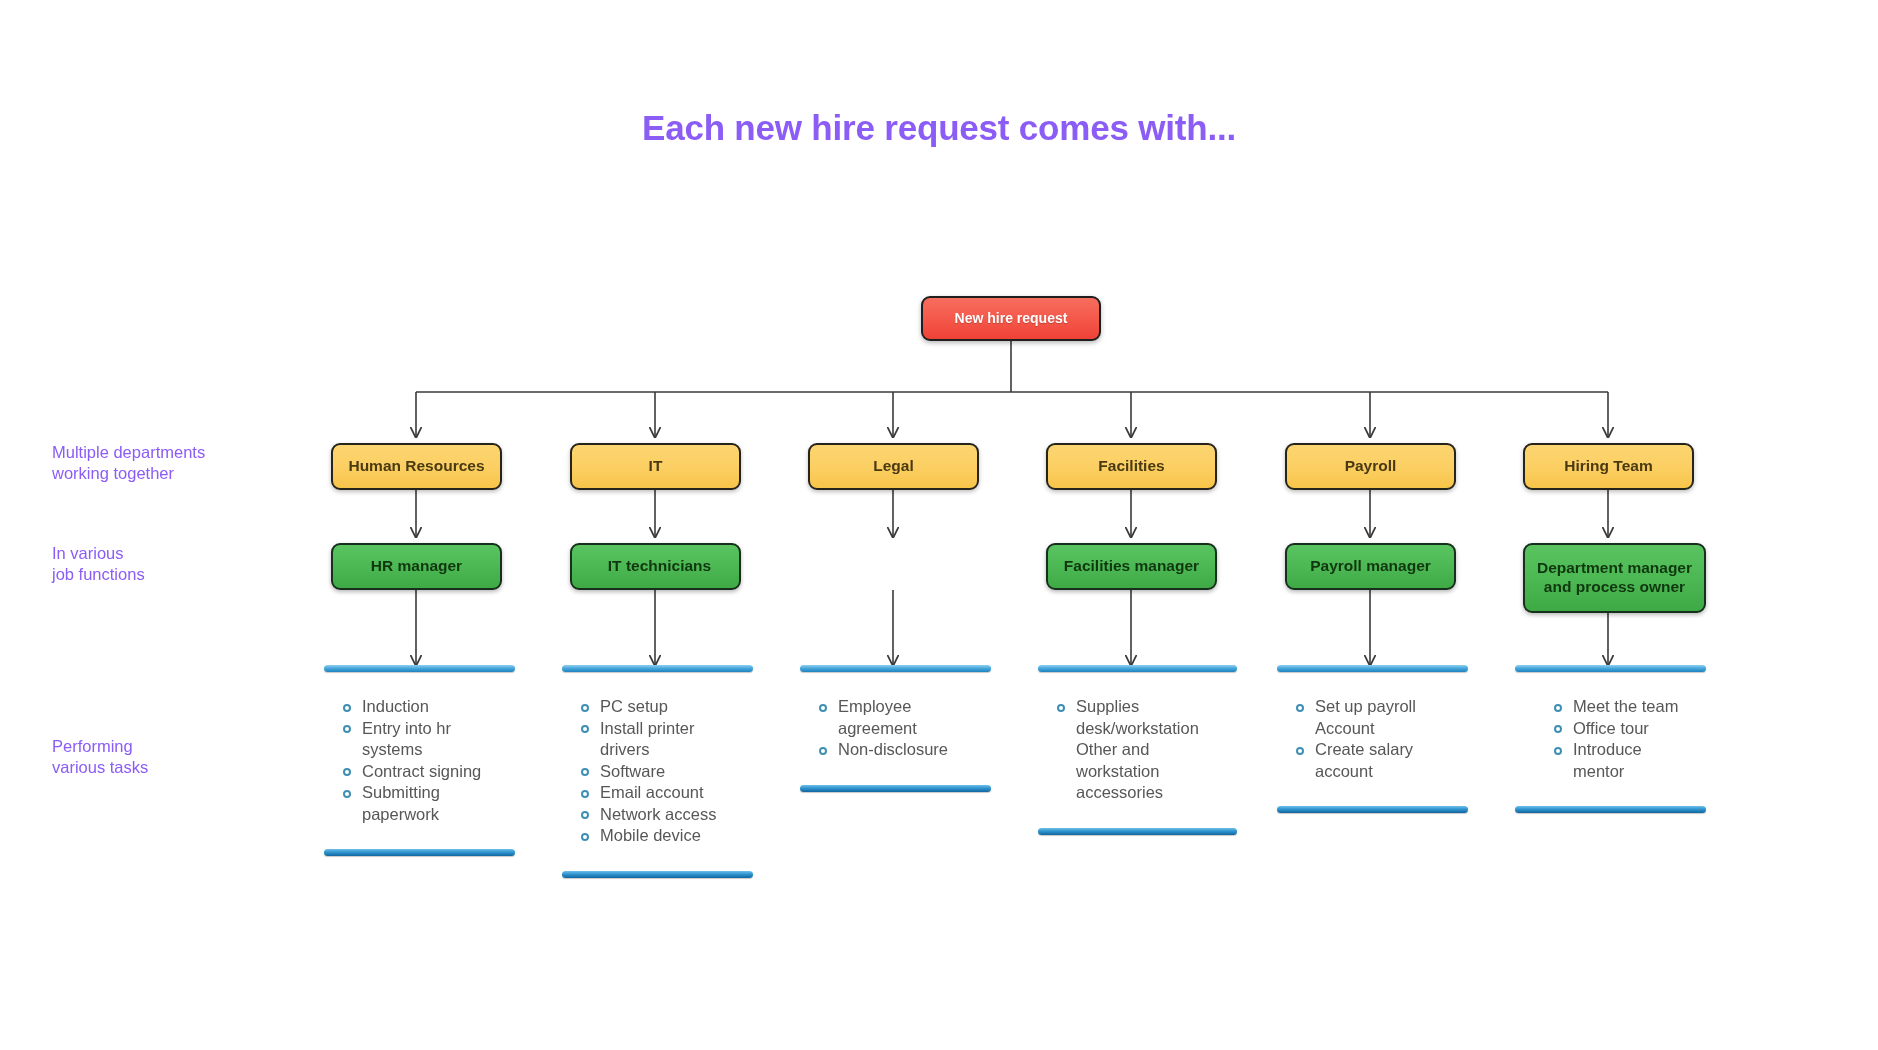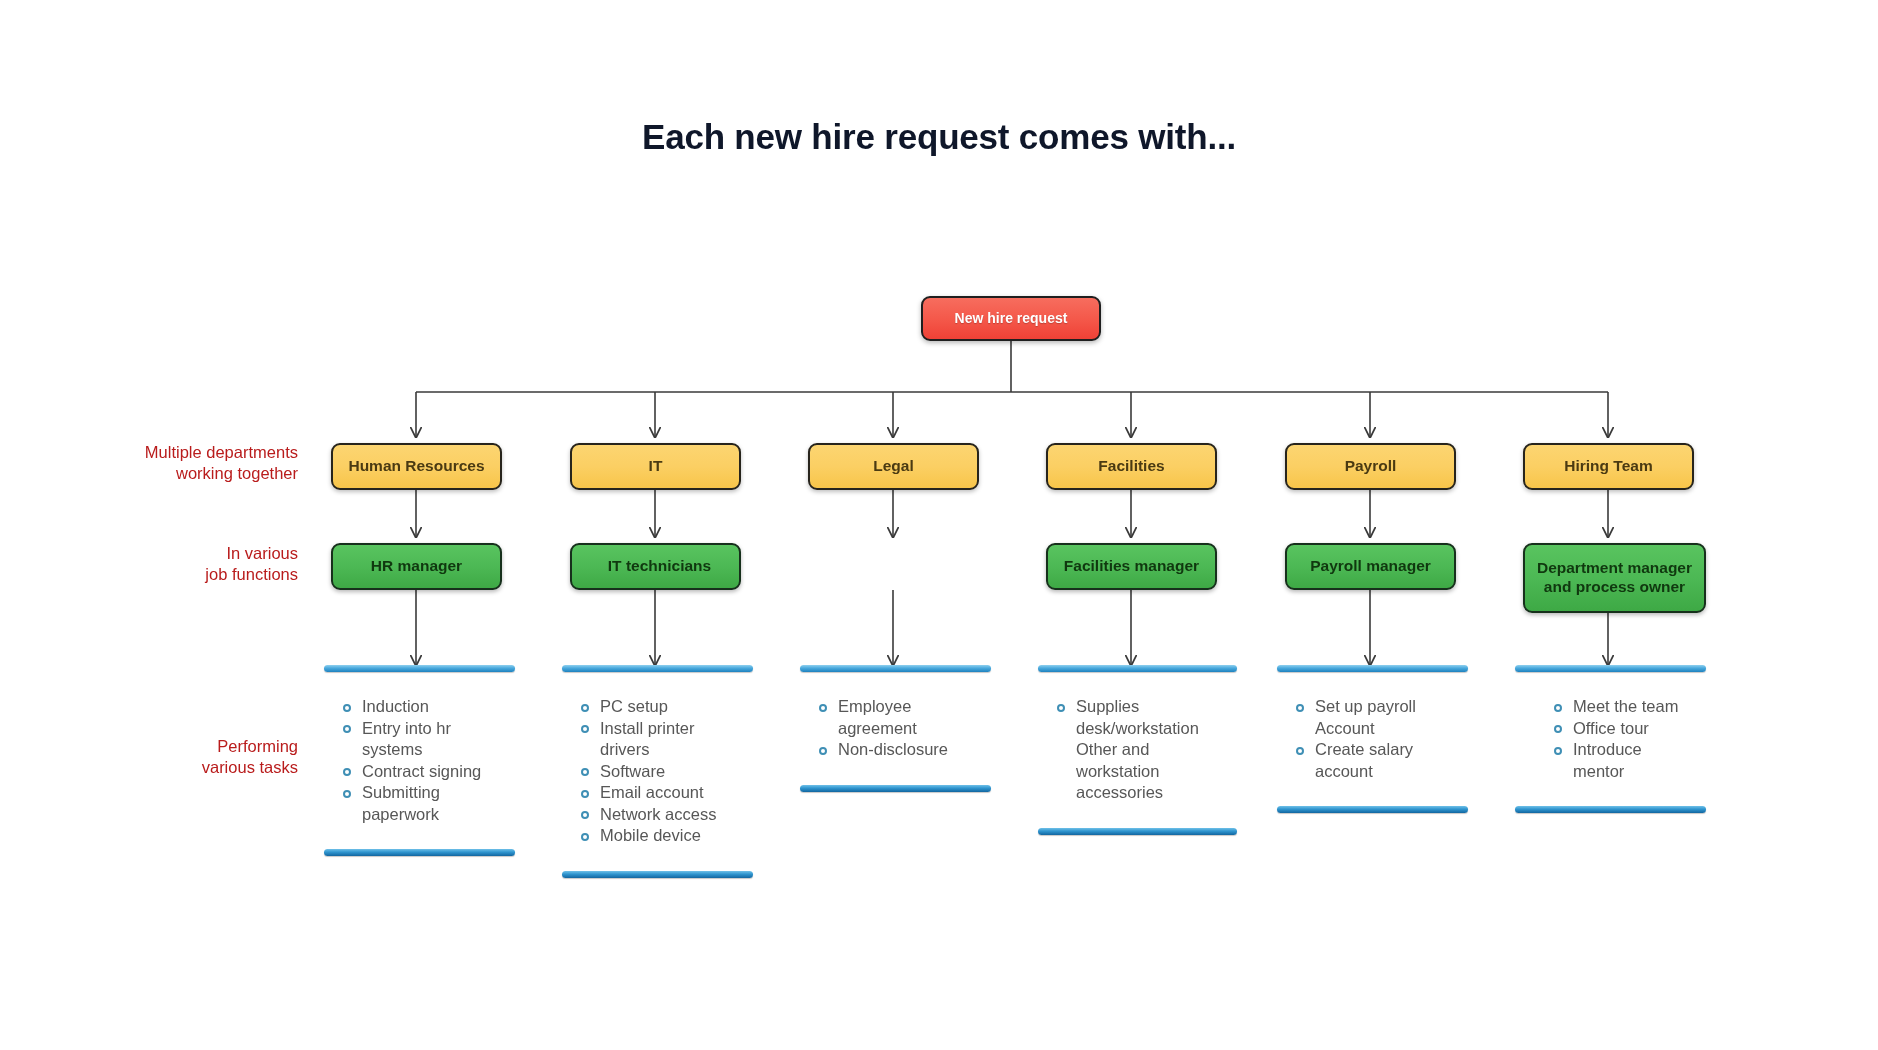--- a/index.html
+++ b/index.html
@@ -19,47 +19,46 @@
   #canvas {
     position: absolute;
     inset: 0;
   }
 
   
   .title {
     position: absolute;
     left: 0;
     right: 0;
-    top: 117px;
+    top: 108px;
     text-align: center;
     font-size: 35px;
     font-weight: bold;
-    color: #0f172a;
+    color: #8b5cf6;
     letter-spacing: -0.2px;
   }
 
   
   #wires {
     position: absolute;
     left: 0;
     top: 0;
     width: 1878px;
     height: 1050px;
     pointer-events: none;
   }
 
   
   .row-label {
     position: absolute;
-    text-align: right;
-    color: #b91c1c;
+    color: #8b5cf6;
     font-size: 16.5px;
     line-height: 21px;
     width: 230px;
-    left: 68px;
+    left: 52px;
   }
 
   
   .node {
     position: absolute;
     box-sizing: border-box;
     border-radius: 9px;
     display: flex;
     align-items: center;
     justify-content: center;

